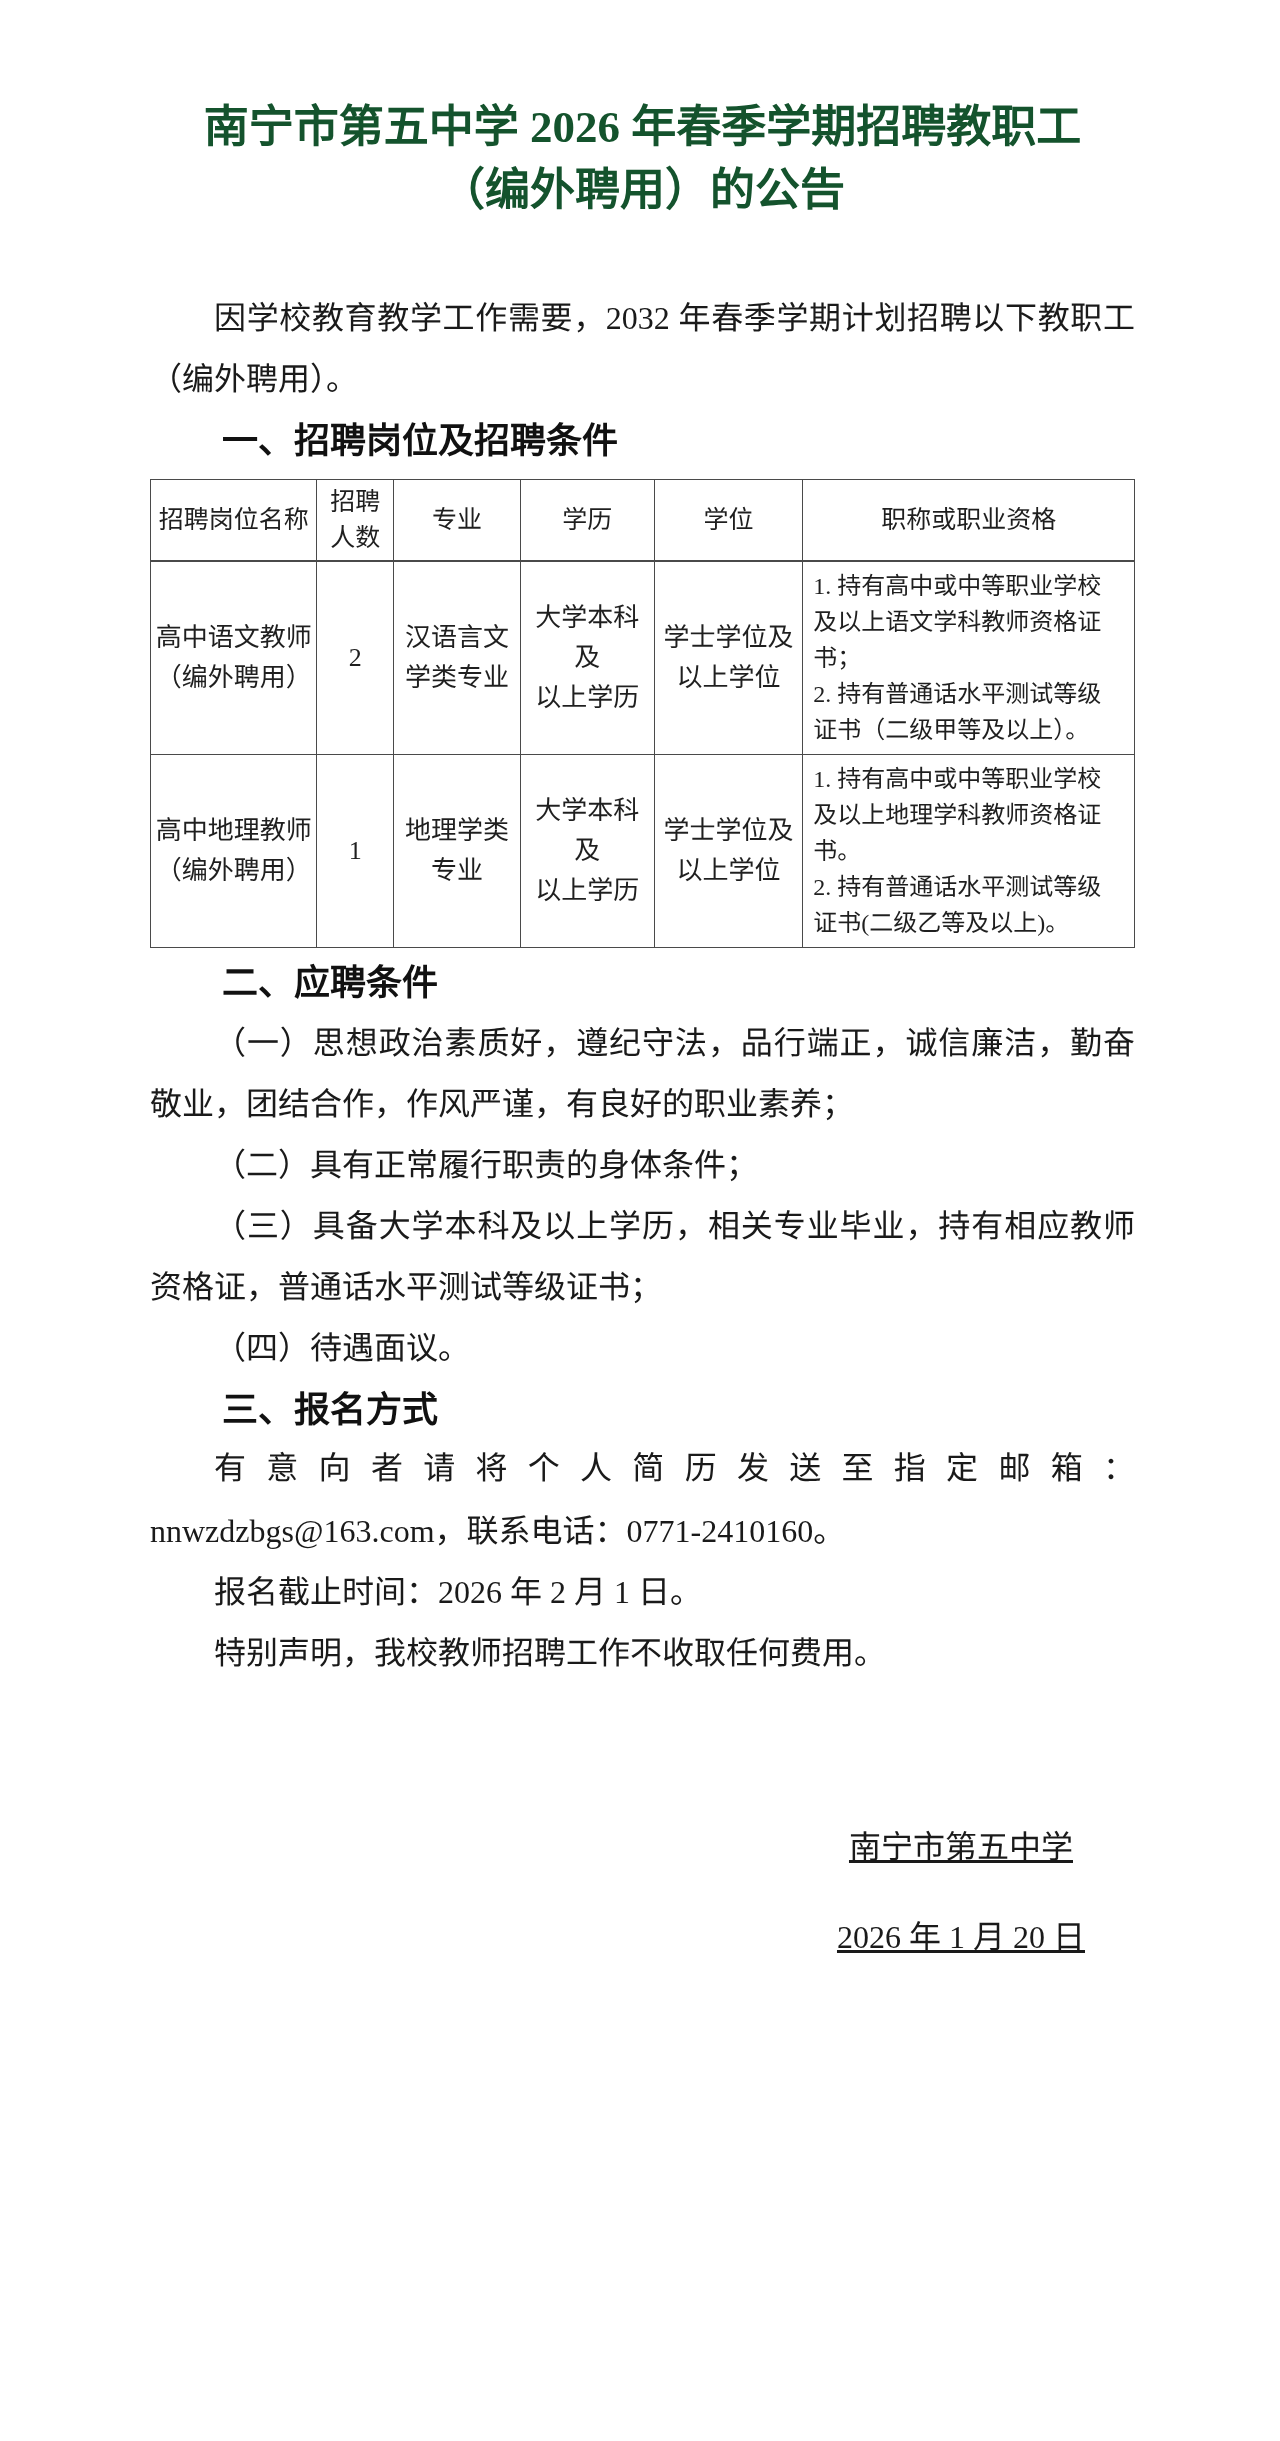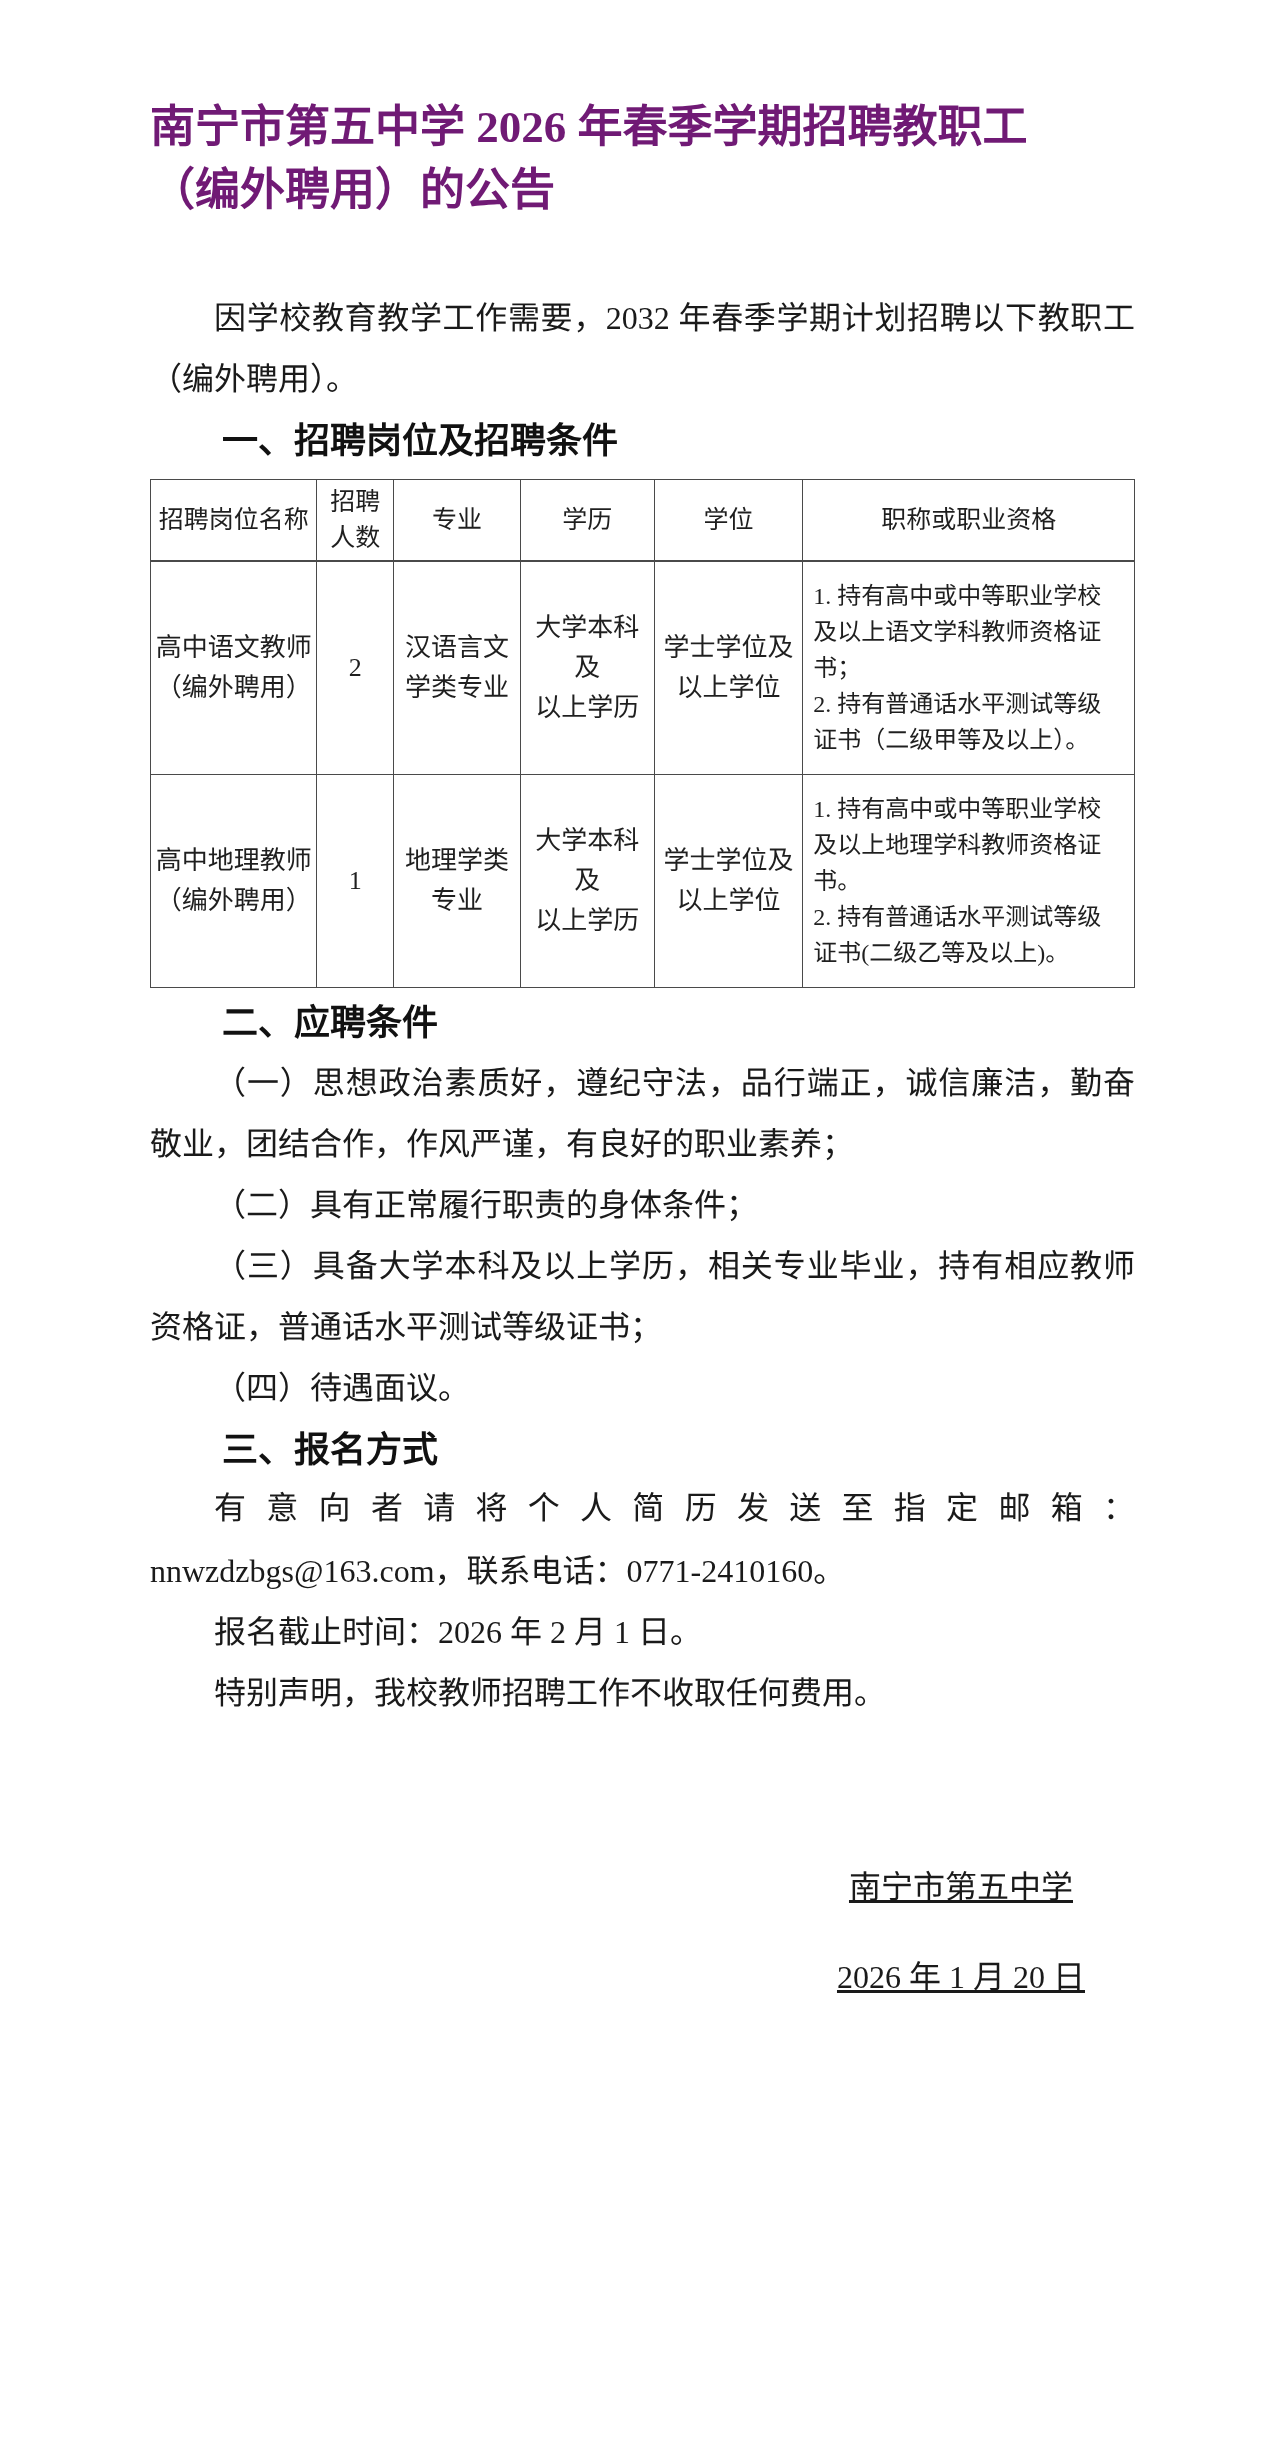--- a/index.html
+++ b/index.html
@@ -12,24 +12,25 @@
     min-height: 2441px;
     box-sizing: border-box;
     margin: 0 auto;
     padding: 96px 145px 30px 150px;
     background: #ffffff;
     color: #1a1a1a;
     font-family: "Liberation Serif", "DejaVu Serif", serif;
   }
   .doc-title {
     margin: 0 0 66px 0;
+    text-align: center;
     font-size: 45px;
     font-weight: 700;
     line-height: 63px;
-    color: #701a75;
+    color: #14532d;
     font-family: "Liberation Serif", "DejaVu Serif", serif;
   }
   .doc-title .title-line { display: block; }
   p.body-par {
     margin: 0;
     font-size: 32px;
     line-height: 61px;
     text-align: justify;
     text-indent: 2em;
     color: #1a1a1a;
@@ -68,21 +69,21 @@
   .recruit-table thead th {
     font-size: 25px;
     line-height: 36px;
     height: 66px;
     border-bottom: 2px solid #4a4a4a;
   }
   .recruit-table tbody td { height: 144px; }
   .recruit-table td.multiline { white-space: pre-line; }
   .recruit-table td.qual-cell {
     text-align: left;
-    padding: 16px 10px;
+    padding: 6px 10px;
     font-size: 24px;
     line-height: 36px;
   }
   .qual-item { margin: 0; }
   .col-position { width: 16.9%; }
   .col-count    { width: 7.8%; }
   .col-major    { width: 12.9%; }
   .col-edu      { width: 13.6%; }
   .col-degree   { width: 15.1%; }
   .col-qual     { width: 33.7%; }

